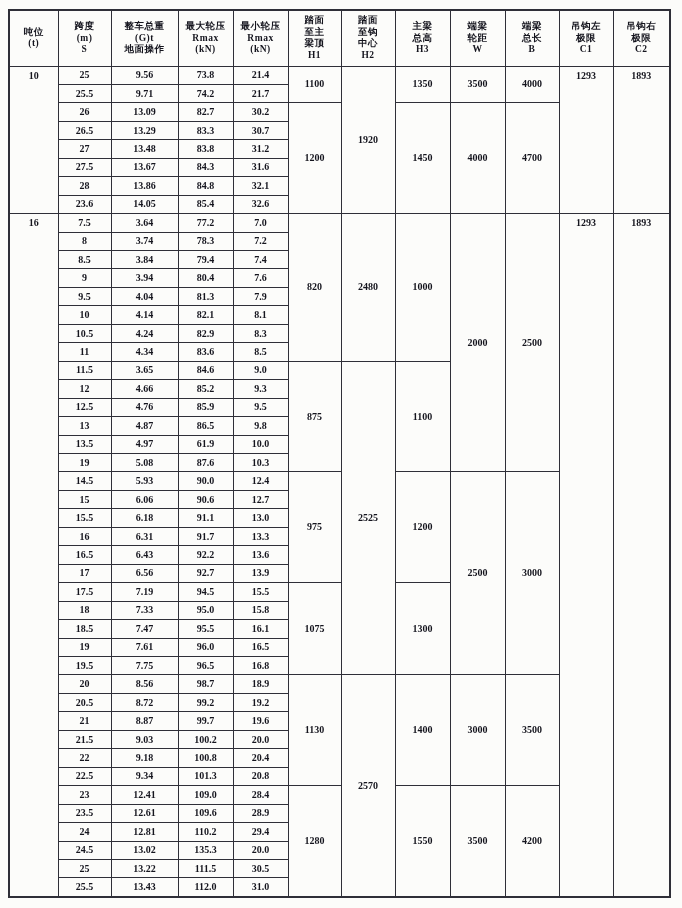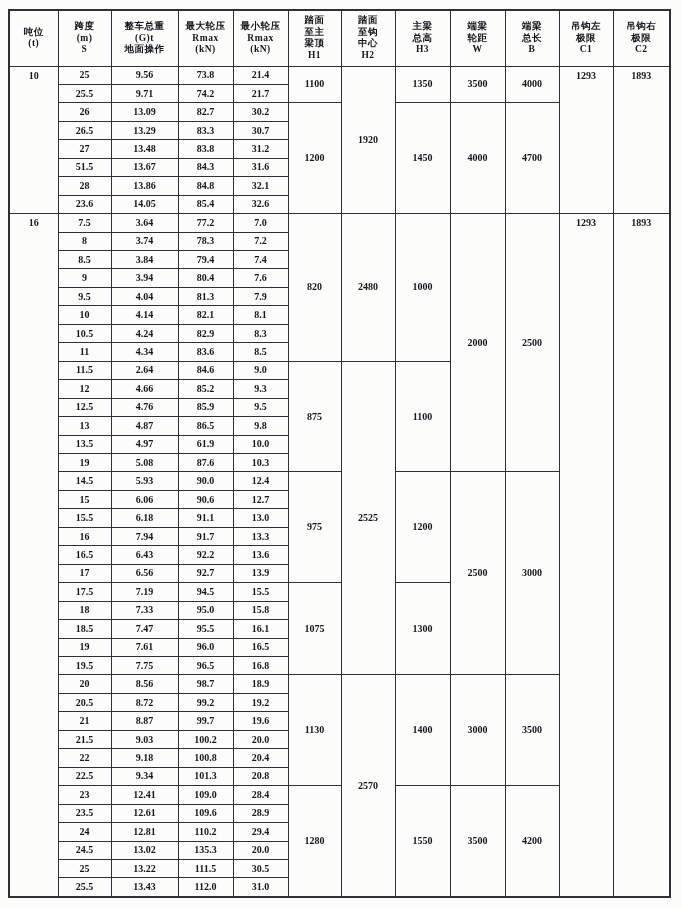--- a/index.html
+++ b/index.html
@@ -173,21 +173,21 @@
           <td>83.3</td>
           <td>30.7</td>
         </tr>
         <tr>
           <td>27</td>
           <td>13.48</td>
           <td>83.8</td>
           <td>31.2</td>
         </tr>
         <tr>
-          <td>51.5</td>
+          <td>27.5</td>
           <td>13.67</td>
           <td>84.3</td>
           <td>31.6</td>
         </tr>
         <tr>
           <td>28</td>
           <td>13.86</td>
           <td>84.8</td>
           <td>32.1</td>
         </tr>
@@ -248,21 +248,21 @@
           <td>8.3</td>
         </tr>
         <tr>
           <td>11</td>
           <td>4.34</td>
           <td>83.6</td>
           <td>8.5</td>
         </tr>
         <tr>
           <td>11.5</td>
-          <td>2.64</td>
+          <td>3.65</td>
           <td>84.6</td>
           <td>9.0</td>
           <td rowspan="6">875</td>
           <td rowspan="17">2525</td>
           <td rowspan="6">1100</td>
         </tr>
         <tr>
           <td>12</td>
           <td>4.66</td>
           <td>85.2</td>
@@ -309,21 +309,21 @@
           <td>12.7</td>
         </tr>
         <tr>
           <td>15.5</td>
           <td>6.18</td>
           <td>91.1</td>
           <td>13.0</td>
         </tr>
         <tr>
           <td>16</td>
-          <td>7.94</td>
+          <td>6.31</td>
           <td>91.7</td>
           <td>13.3</td>
         </tr>
         <tr>
           <td>16.5</td>
           <td>6.43</td>
           <td>92.2</td>
           <td>13.6</td>
         </tr>
         <tr>

